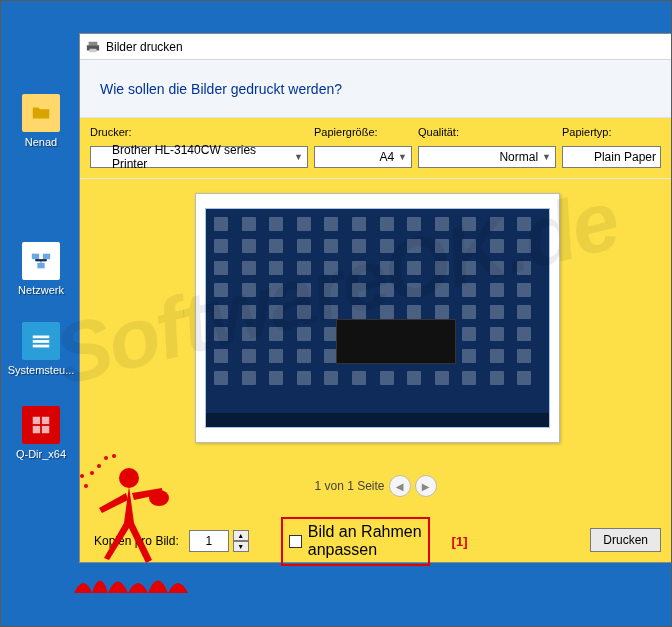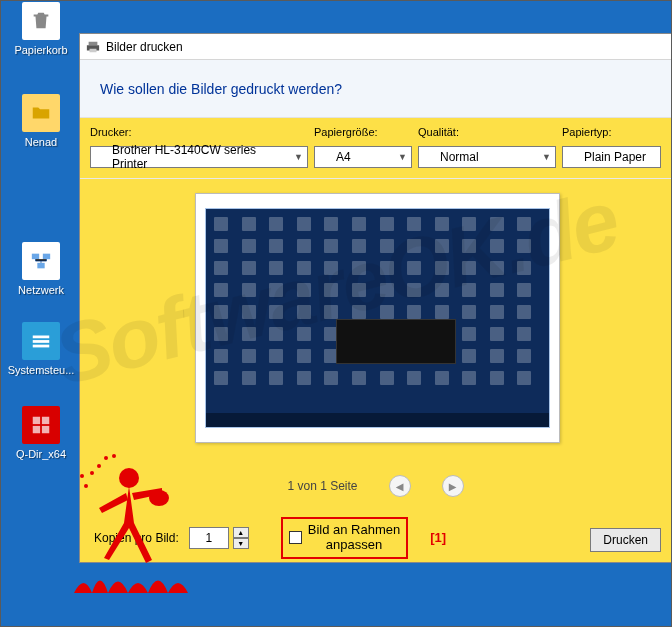--- a/index.html
+++ b/index.html
@@ -38,21 +38,21 @@
   color: #003399; font-size: 14px;
 }
 
 .opts {
   display: flex; gap: 6px; padding: 8px 10px 10px; border-bottom: 1px solid #e8e8e8;
 }
 .opt { display: flex; flex-direction: column; gap: 2px; }
 .opt label { font-size: 11px; color: #000; margin-bottom: 6px; }
 .sel {
   height: 22px; border: 1px solid #7a7a7a; background: #fff;
-  display: flex; align-items: center; justify-content: space-between;
+  display: flex; align-items: center; justify-content: flex-end;
   padding: 0 4px 0 21px; font-size: 12px;
 }
 .sel .chev { font-size: 9px; color: #555; margin-left: 4px; }
 
 .preview {
   height: 290px; position: relative;
 }
 .page {
   position: absolute; left: 115px; top: 14px;
   width: 365px; height: 250px;
@@ -66,37 +66,37 @@
   position: relative;
   border: 1px solid #a8c4e8;
 }
 .shot .grid { position: absolute; inset: 8px 8px 24px 8px; display: grid; grid-template-columns: repeat(12, 1fr); grid-auto-rows: 18px; gap: 4px; }
 .shot .grid .g { width: 14px; height: 14px; background: rgba(255,255,255,.25); border-radius: 1px; }
 .shot .task { position: absolute; bottom: 0; left: 0; right: 0; height: 14px; background: #071a38; }
 .shot .kb { position: absolute; left: 130px; top: 110px; width: 120px; height: 45px; background: #111; border: 1px solid #333; }
 
 .navrow {
   display: flex; align-items: center; justify-content: center;
-  gap: 31px; padding: 6px 0 12px; font-size: 12px; color: #444;
+  gap: 4px; padding: 6px 0 12px; font-size: 12px; color: #444;
 }
 .navbtn { width: 22px; height: 22px; border-radius: 50%; border: 1px solid #bbb; background: #f5f5f5; display: flex; align-items: center; justify-content: center; font-size: 10px; color: #888; }
 
 .bottom { display: flex; align-items: center; padding: 8px 14px 12px; gap: 10px; position: relative; }
 .spin { display: flex; align-items: center; gap: 4px; }
 .spin input { width: 40px; height: 22px; border: 1px solid #7a7a7a; text-align: center; font-size: 12px; }
 .spin .sbtns { display: flex; flex-direction: column; }
 .spin .sb { width: 16px; height: 11px; border: 1px solid #7a7a7a; background: #eee; font-size: 7px; display: flex; align-items: center; justify-content: center; }
 
 .chkwrap {
   margin-left: 22px;
   display: flex; align-items: center; gap: 6px;
   border: 2px solid #e30000; padding: 4px 6px;
 }
 .chkwrap .cb { width: 13px; height: 13px; border: 1px solid #333; background: #fff; flex-shrink: 0; }
-.chkwrap .ctxt { font-size: 13px; line-height: 1.15; text-align: center; }
+.chkwrap .ctxt { font-size: 16px; line-height: 1.15; }
 
 .ann { color: #e30000; font-weight: bold; margin-left: 12px; font-size: 13px; }
 
 .btnrow { position: absolute; right: 10px; bottom: 10px; display: flex; gap: 8px; }
 .wbtn { height: 24px; padding: 0 12px; border: 1px solid #7a7a7a; background: #e9e9e9; font-size: 12px; display: flex; align-items: center; }
 
 .watermark {
   position: absolute; left: 50%; top: 46%; transform: translate(-50%,-50%) rotate(-14deg);
   font-size: 84px; font-weight: bold; color: rgba(0,0,0,.07);
   white-space: nowrap; pointer-events: none; font-style: italic;
@@ -106,28 +106,20 @@
 
 .figure { position: absolute; left: 74px; top: 448px; width: 120px; height: 150px; pointer-events: none; }
 .figure svg { width: 100%; height: 100%; }
 
 .border-outer { position: absolute; inset: 0; border: 1px solid #5a5a5a; pointer-events: none; }
 </style>
 </head>
 <body>
 
 <div class="desktop">
-  <div class="di" style="left:6px; top:2px;">
-    <div class="ic">
-        <svg width="22" height="22" viewBox="0 0 24 24">
-          <path fill="#888" d="M6 7h12l-1 13H7L6 7zm3-4h6l1 2h4v2H4V5h4l1-2z"></path>
-        </svg>
-      </div>
-    <div class="lbl">Papierkorb</div>
-  </div>
   <div class="di" style="left:6px; top:94px;">
     <div class="ic" style="background:#ffd76a">
         <svg width="22" height="22" viewBox="0 0 24 24">
           <path fill="#d9a400" d="M3 6h6l2 2h10v10H3z"></path>
         </svg>
       </div>
     <div class="lbl">Nenad</div>
   </div>
   <div class="di" style="left:6px; top:322px;">
     <div class="ic" style="background:#2a9ed8">

